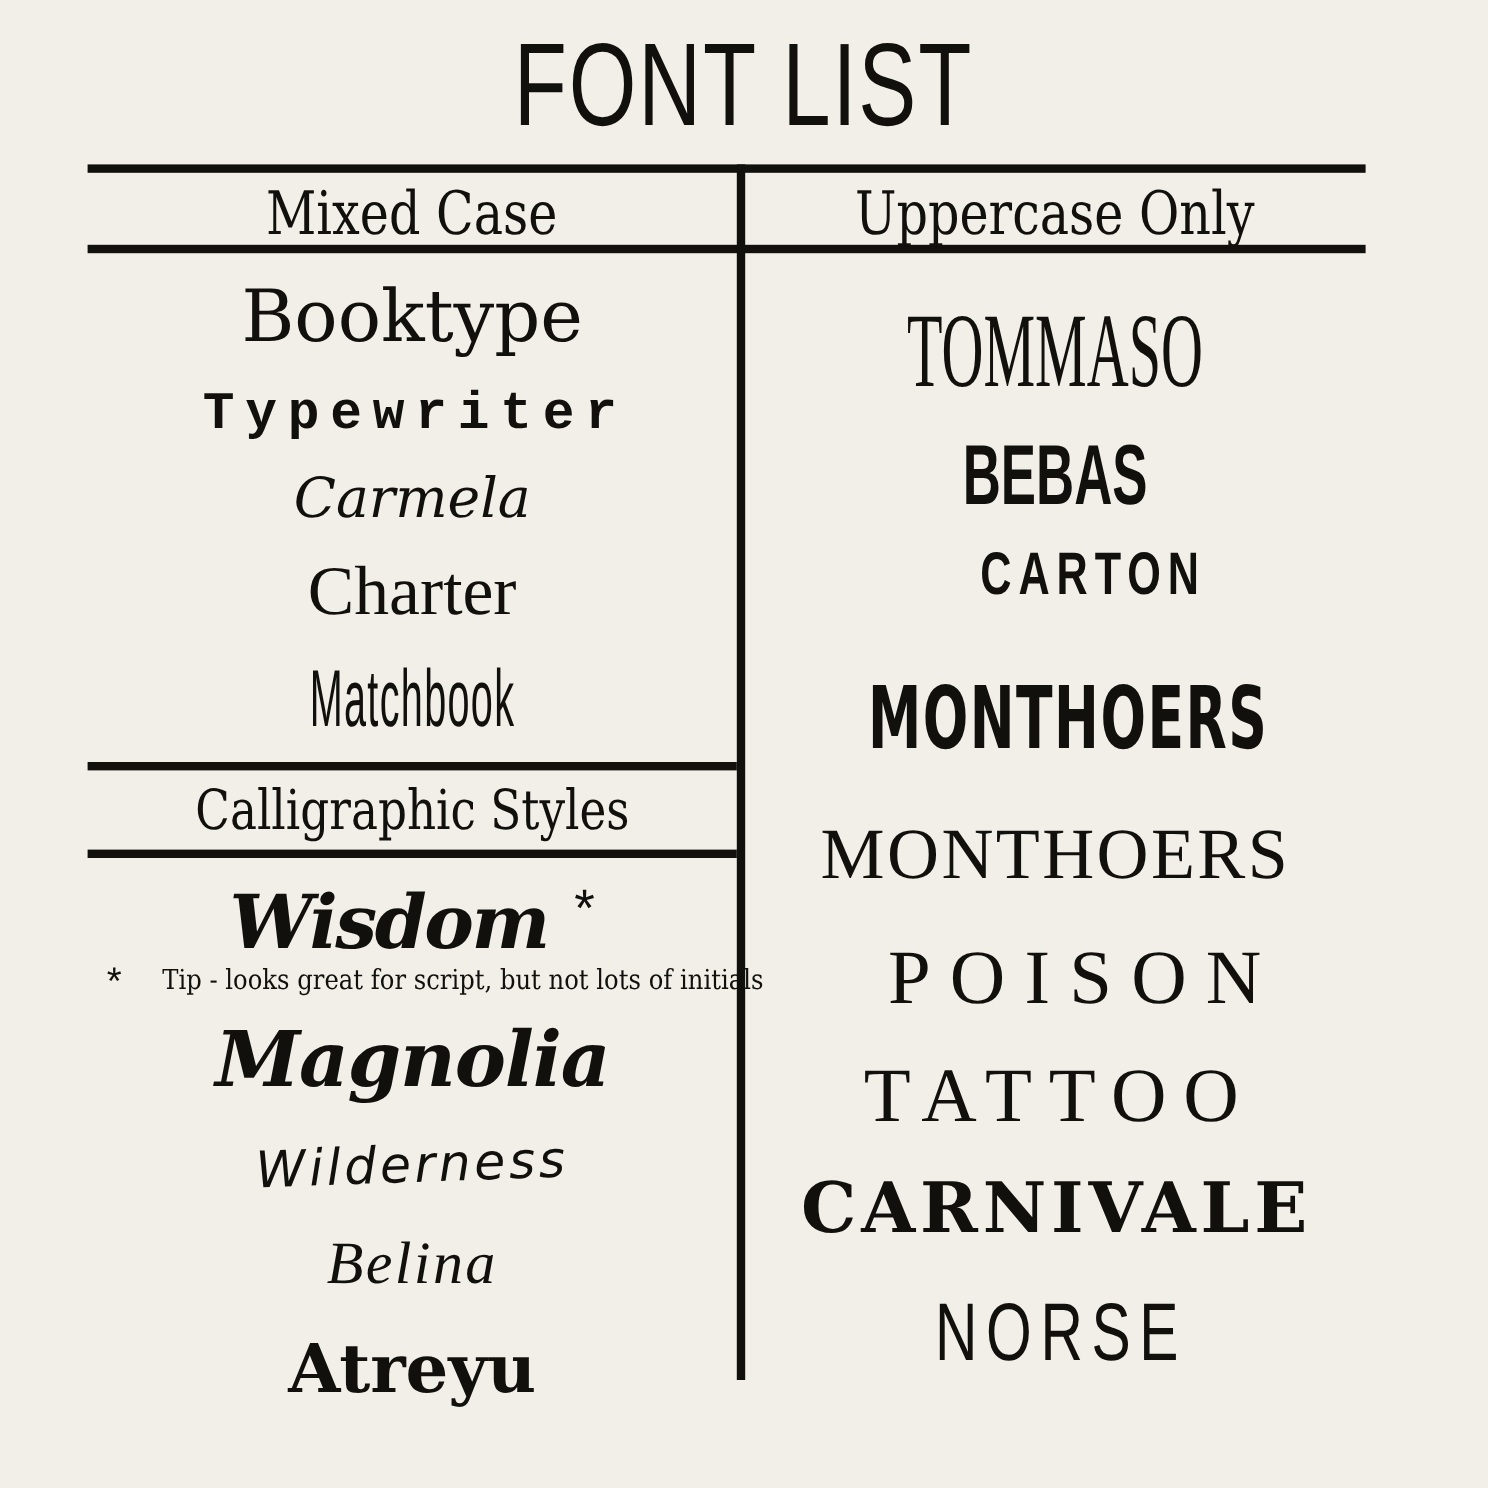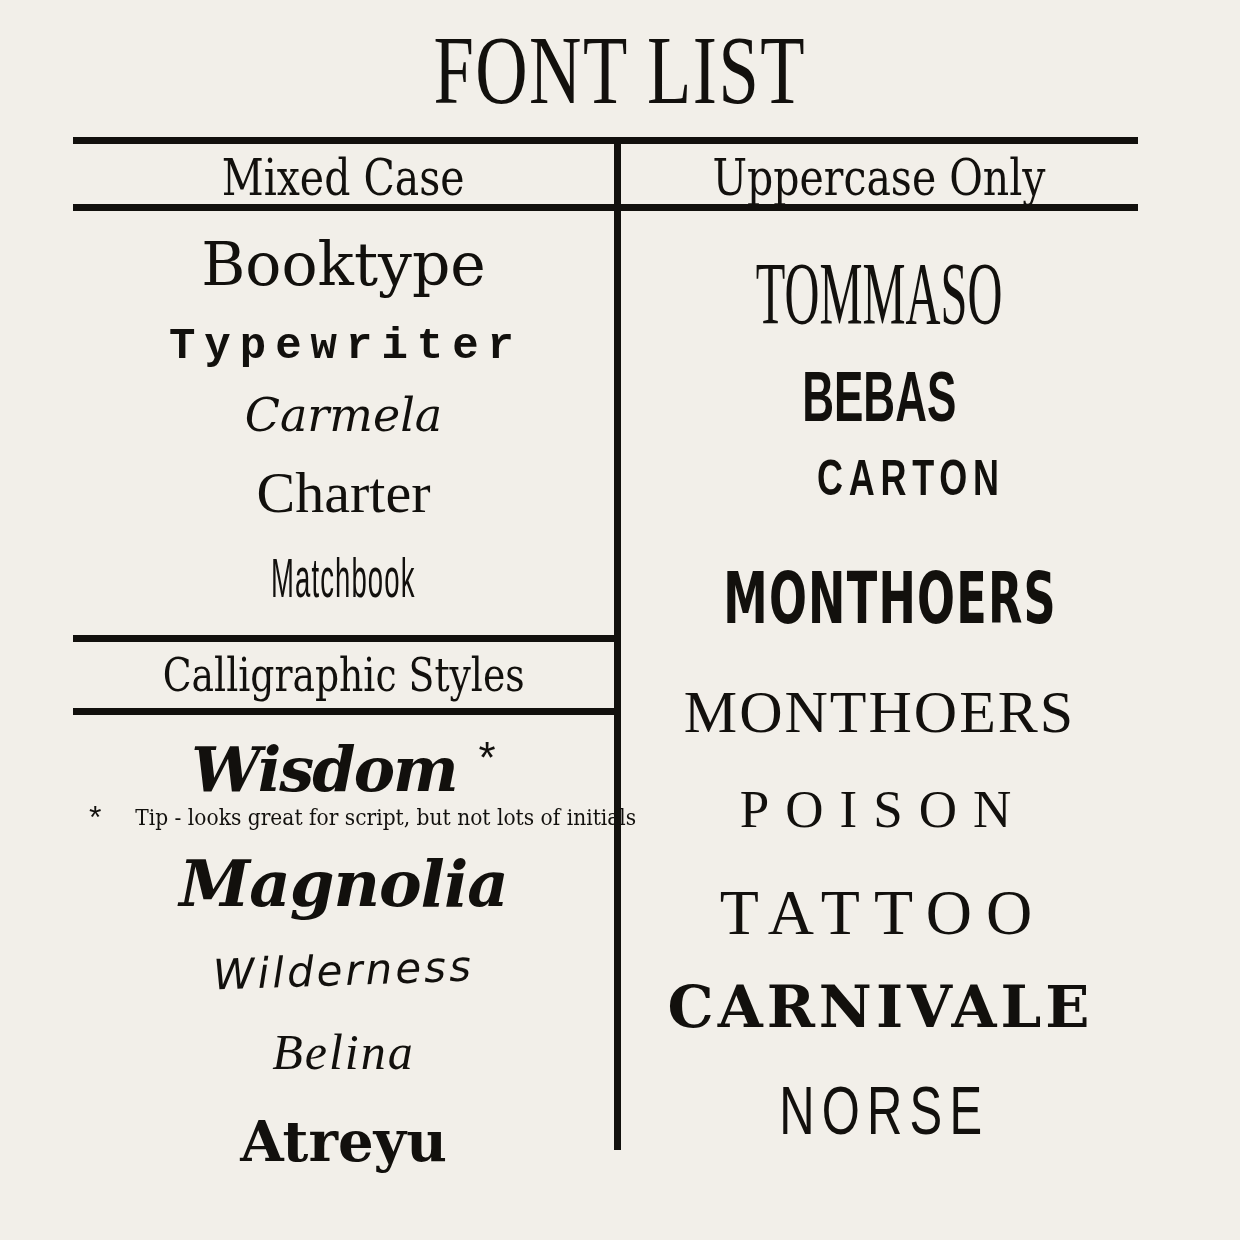--- a/index.html
+++ b/index.html
@@ -13,21 +13,21 @@
     width:1240px;height:1240px;
     background:var(--bg);
     color:var(--ink);
     overflow:hidden;
     font-family:"Liberation Serif",serif;
   }
   
   .title{
     position:absolute;left:0;right:0;top:18px;height:104px;
     display:flex;align-items:center;justify-content:center;
-    font-family:Liberation Serif, serif;
+    font-family:Liberation Sans, sans-serif;
     font-weight:400;font-size:98px;letter-spacing:2px;
   }
   .squeeze{display:inline-block;transform-origin:center;white-space:nowrap;}
   .sx74{transform:scaleX(0.74);}
   .sx82{transform:scaleX(0.82);}
   .sx55{transform:scaleX(0.55);}
   .sx62{transform:scaleX(0.62);}
   .sx72{transform:scaleX(0.72);}
   .sx88{transform:scaleX(0.88);}
   
@@ -50,21 +50,21 @@
   .sample{
     position:absolute;text-align:center;line-height:1;white-space:nowrap;
   }
   .col-l{left:73px;width:541px;}
   .col-r{left:621px;width:517px;}
   
   .s-booktype  {top:234px;font-family:"DejaVu Serif",serif;font-size:60px;}
   .s-typewriter{top:324px;font-family:"Liberation Mono",monospace;font-size:44px;font-weight:700;letter-spacing:9px;text-indent:5px;}
   .s-carmela   {top:392px;font-family:"DejaVu Serif",serif;font-style:italic;font-size:46px;}
   .s-charter   {top:464px;font-family:"Liberation Serif",serif;font-size:58px;}
-  .s-matchbook {top:553px;font-family:"Liberation Sans",sans-serif;font-weight:300;font-size:50px;letter-spacing:2px;}
+  .s-matchbook {top:553px;font-family:"Liberation Sans",sans-serif;font-weight:300;font-size:60px;letter-spacing:2px;}
   .s-matchbook .squeeze{transform:scale(0.55,1.12);}
   .s-wisdom    {top:736px;font-family:"DejaVu Serif",serif;font-style:italic;font-weight:700;font-size:62px;letter-spacing:-2px;}
   .s-wisdom .marker{
     display:inline-block;font-family:"Liberation Sans",sans-serif;font-style:normal;font-weight:400;
     font-size:44px;vertical-align:18px;margin-left:22px;letter-spacing:0;
   }
   .s-magnolia  {top:852px;font-family:"DejaVu Serif",serif;font-style:italic;font-weight:700;font-size:64px;letter-spacing:-1px;}
   .s-wilderness{top:950px;font-family:"DejaVu Sans",sans-serif;font-style:italic;font-size:42px;letter-spacing:3px;}
   .s-wilderness .squeeze{transform:rotate(-2deg);}
   .s-belina    {top:1027px;font-family:"Liberation Serif",serif;font-style:italic;font-size:50px;letter-spacing:2px;}
@@ -81,21 +81,21 @@
   .footnote .fn-text{
     flex:1;text-align:center;
     font-family:"DejaVu Serif",serif;font-size:23px;line-height:1;
   }
   
   .s-tommaso  {top:250px;font-family:"Liberation Serif",serif;font-size:88px;}
   .s-bebas    {top:361px;font-family:"Liberation Sans",sans-serif;font-weight:700;font-size:71px;}
   .s-carton   {top:453px;font-family:Liberation Sans, sans-serif;font-weight:700;font-size:50px;letter-spacing:8px;text-indent:4px;padding-left:28px;}
   .s-monthoers{top:562px;font-family:"DejaVu Sans",sans-serif;font-weight:700;font-size:72px;letter-spacing:2px;}
   .s-banthers {top:682px;font-family:"Liberation Serif",serif;font-size:60px;letter-spacing:2px;}
-  .s-poison   {top:783px;font-family:"Liberation Serif",serif;font-size:53px;letter-spacing:16px;text-indent:8px;}
+  .s-poison   {top:783px;font-family:"Liberation Serif",serif;font-size:64px;letter-spacing:16px;text-indent:8px;padding-left:20px;}
   .s-tattoo   {top:881px;font-family:"Liberation Serif",serif;font-size:64px;letter-spacing:14px;text-indent:7px;}
   .s-carnivale{top:978px;font-family:"DejaVu Serif",serif;font-weight:700;font-size:58px;letter-spacing:4px;text-indent:2px;}
   .s-norse    {top:1076px;font-family:"Liberation Sans",sans-serif;font-size:68px;letter-spacing:10px;text-indent:5px;}
 </style>
 </head>
 <body>
 
 <div class="canvas">
 
   <div class="title">

